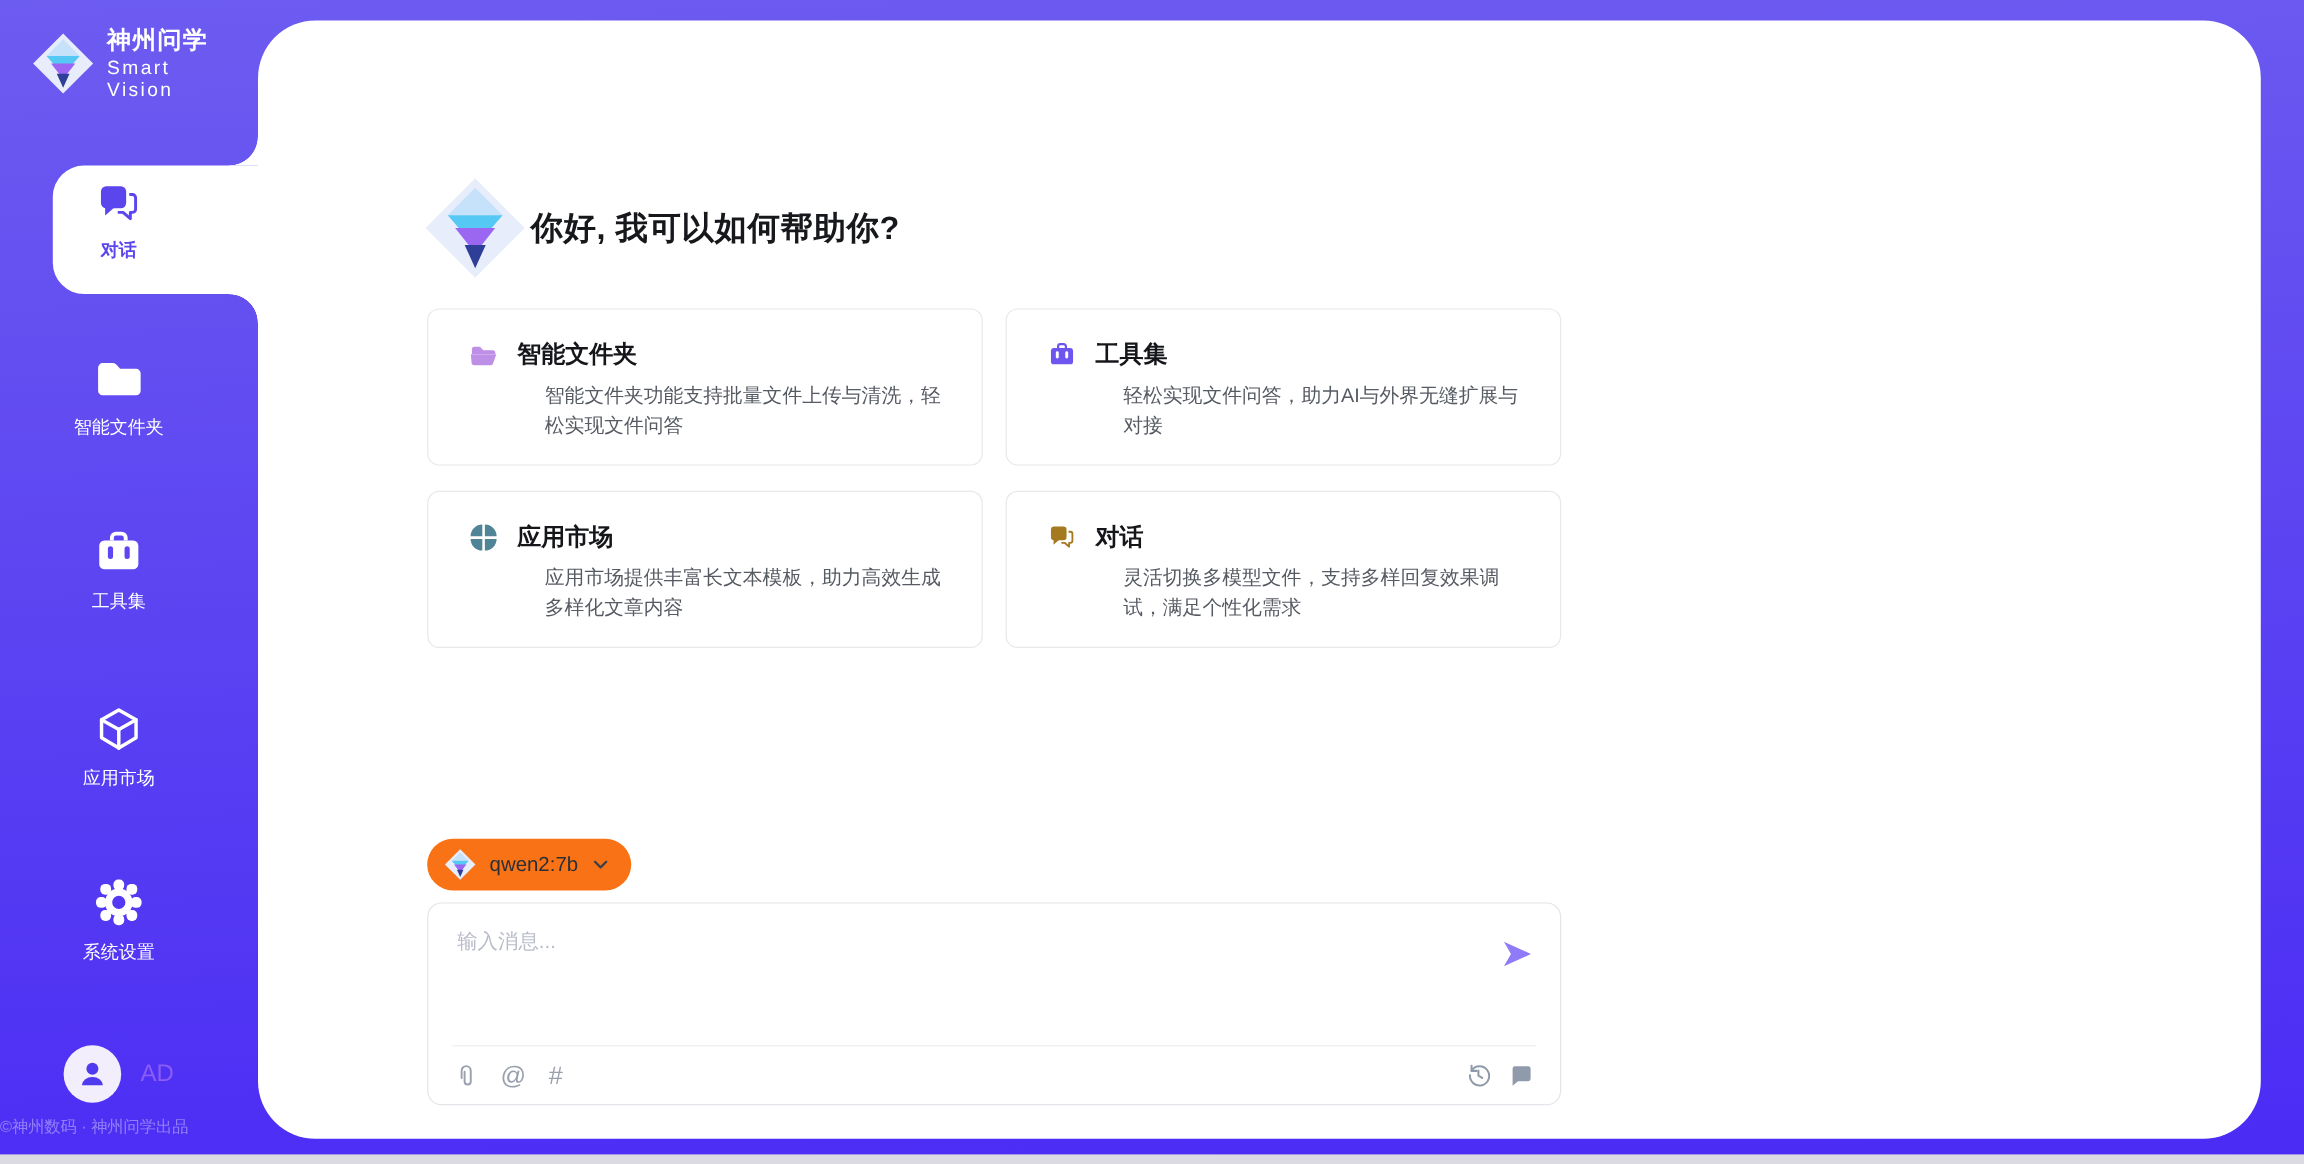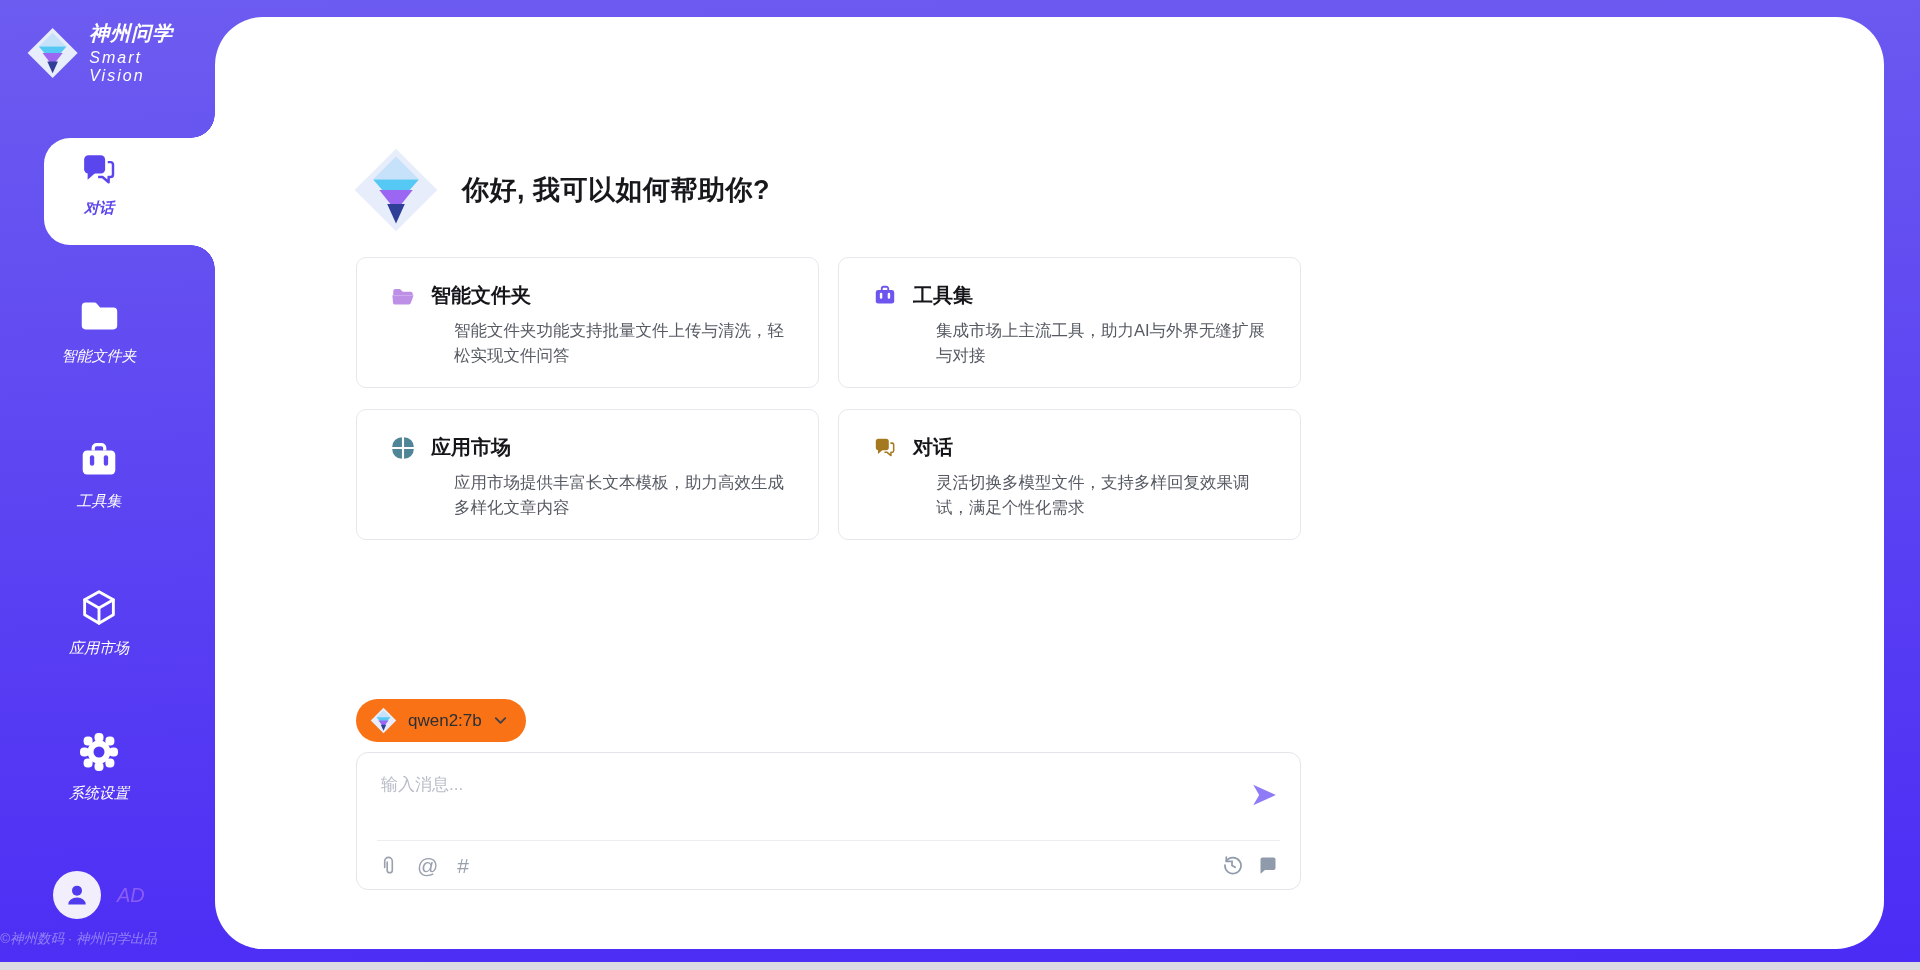--- a/index.html
+++ b/index.html
@@ -9,21 +9,21 @@
     background:linear-gradient(178deg,#6d5cf0 0%,#5a41f2 55%,#4a2bf5 100%); }
 
   
   .panel { position:absolute; left:215px; top:17px; right:36px; bottom:21px;
     background:#ffffff; border-radius:48px; z-index:2; }
 
   .bottom-strip { position:absolute; left:0; right:0; bottom:0; height:8px;
     background:#dbdae3; z-index:5; }
 
   
-  .sidebar { position:absolute; left:0; top:0; width:202px; height:962px; z-index:3;font-style:italic; }
+  .sidebar { position:absolute; left:0; top:0; width:202px; height:962px; z-index:3; }
 
   .brand { position:absolute; left:26px; top:20px; display:flex; align-items:center; gap:10px; }
   .brand .dlogo { width:54px; height:54px; }
   .brand-name { color:#fff; font-size:20px; font-weight:700; letter-spacing:1px; }
   .brand-sub { color:#fff; font-size:16px; letter-spacing:2px; margin-top:2px; }
 
   .tab-bg { position:absolute; left:44px; top:138px; width:172px; height:107px;
     background:#ffffff; border-radius:26px 0 0 26px; }
   .tab-curve-top { position:absolute; left:191px; top:114px; width:24px; height:24px;
     background:radial-gradient(circle at 0 0, #6856f1 23.5px, #ffffff 24px); }
@@ -44,21 +44,21 @@
 
   .user-row { position:absolute; left:53px; top:871px; display:flex; align-items:center; gap:16px; }
   .avatar { width:48px; height:48px; border-radius:50%; background:#f3eefb;
     display:flex; align-items:center; justify-content:center; color:#4f3bed; }
   .user-name { color:#8b5cf6; font-size:20px; font-weight:500; }
 
   .side-footer { position:absolute; left:0; top:930px; width:215px; text-align:left;
     color:rgba(255,255,255,0.38); font-size:13.5px; }
 
   
-  .greeting { position:absolute; left:352px; top:146px; display:flex; align-items:center; gap:22px; }
+  .greeting { position:absolute; left:352px; top:146px; display:flex; align-items:center; gap:2px; }
   .greeting .dlogo { width:88px; height:88px; }
   .greeting h1 { font-size:27px; font-weight:700; color:#17181c; letter-spacing:0.5px; }
 
   .cards { position:absolute; left:356px; top:257px; width:945px;
     display:grid; grid-template-columns:1fr 1fr; gap:21px 19px; }
   .card { height:131px; background:#fff; border:1px solid #e7e8ec; border-radius:10px;
     padding:24px 24px 0 33px; cursor:pointer; }
   .card-head { display:flex; align-items:center; gap:15px; }
   .card-title { font-size:20px; font-weight:700; color:#15161a; }
   .card-desc { margin-top:9px; margin-left:64px; font-size:16.5px; line-height:1.5;
@@ -69,21 +69,21 @@
   .c-market { color:#4f8596; }
   .c-chat { color:#a5791f; }
 
   
   .model-pill { position:absolute; left:356px; top:699px; height:43px;
     display:inline-flex; align-items:center; gap:11px; padding:0 18px 0 14px;
     background:#f97316; border-radius:22px; cursor:pointer; }
   .model-pill .dlogo { width:27px; height:27px; }
   .model-name { font-size:17px; color:#2b2f36; }
 
-  .composer { position:absolute; left:356px; top:752px; width:945px; height:138px;
+  .composer { position:absolute; left:356px; top:752px; width:945px; height:169px;
     background:#fff; border:1px solid #e4e5ea; border-radius:12px;padding-left:44px; }
   .composer textarea { position:absolute; left:0; top:0; width:100%; height:86px;
     border:none; outline:none; resize:none; background:transparent;
     padding:20px 70px 0 24px; font-size:17px; color:#33363c;
     font-family:"Liberation Sans","DejaVu Sans",sans-serif; }
   .composer textarea::placeholder { color:#b8bcc8; }
   .send-btn { position:absolute; right:22px; top:28px; width:28px; height:28px;
     background:none; border:none; cursor:pointer; color:#8f7bf8; }
   .comp-divider { position:absolute; left:20px; right:20px; bottom:48px;
     border-top:1px solid #ecedf1; }
@@ -235,21 +235,21 @@
               <rect x="0" y="0" width="48" height="48" fill="#fff"></rect>
               <rect x="14.5" y="18" width="4.5" height="11" rx="2.2" fill="#000"></rect>
               <rect x="29" y="18" width="4.5" height="11" rx="2.2" fill="#000"></rect>
             </mask>
           </defs>
           <path d="M18 13 v-2.5 a3.5 3.5 0 0 1 3.5 -3.5 h5 a3.5 3.5 0 0 1 3.5 3.5 V13" fill="none" stroke="currentColor" stroke-width="3.4"></path>
           <rect x="7" y="13" width="34" height="25" rx="4.5" fill="currentColor" mask="url(#bc-card)"></rect>
         </svg>
         <span class="card-title">工具集</span>
       </div>
-      <div class="card-desc">集成市场上主流工具，助力AI与外界无缝扩展与对接</div>
+      <div class="card-desc">轻松实现文件问答，助力AI与外界无缝扩展与对接</div>
     </div>
 
     <div class="card">
       <div class="card-head">
         <svg class="cicon c-market" viewBox="0 0 24 24" fill="currentColor">
           <path d="M11 2 A9 9 0 0 0 2 11 L11 11 Z"></path>
           <path d="M13 2 A9 9 0 0 1 22 11 L13 11 Z"></path>
           <path d="M2 13 A9 9 0 0 0 11 22 L11 13 Z"></path>
           <path d="M13 13 L22 13 A9 9 0 0 1 13 22 Z"></path>
         </svg>

